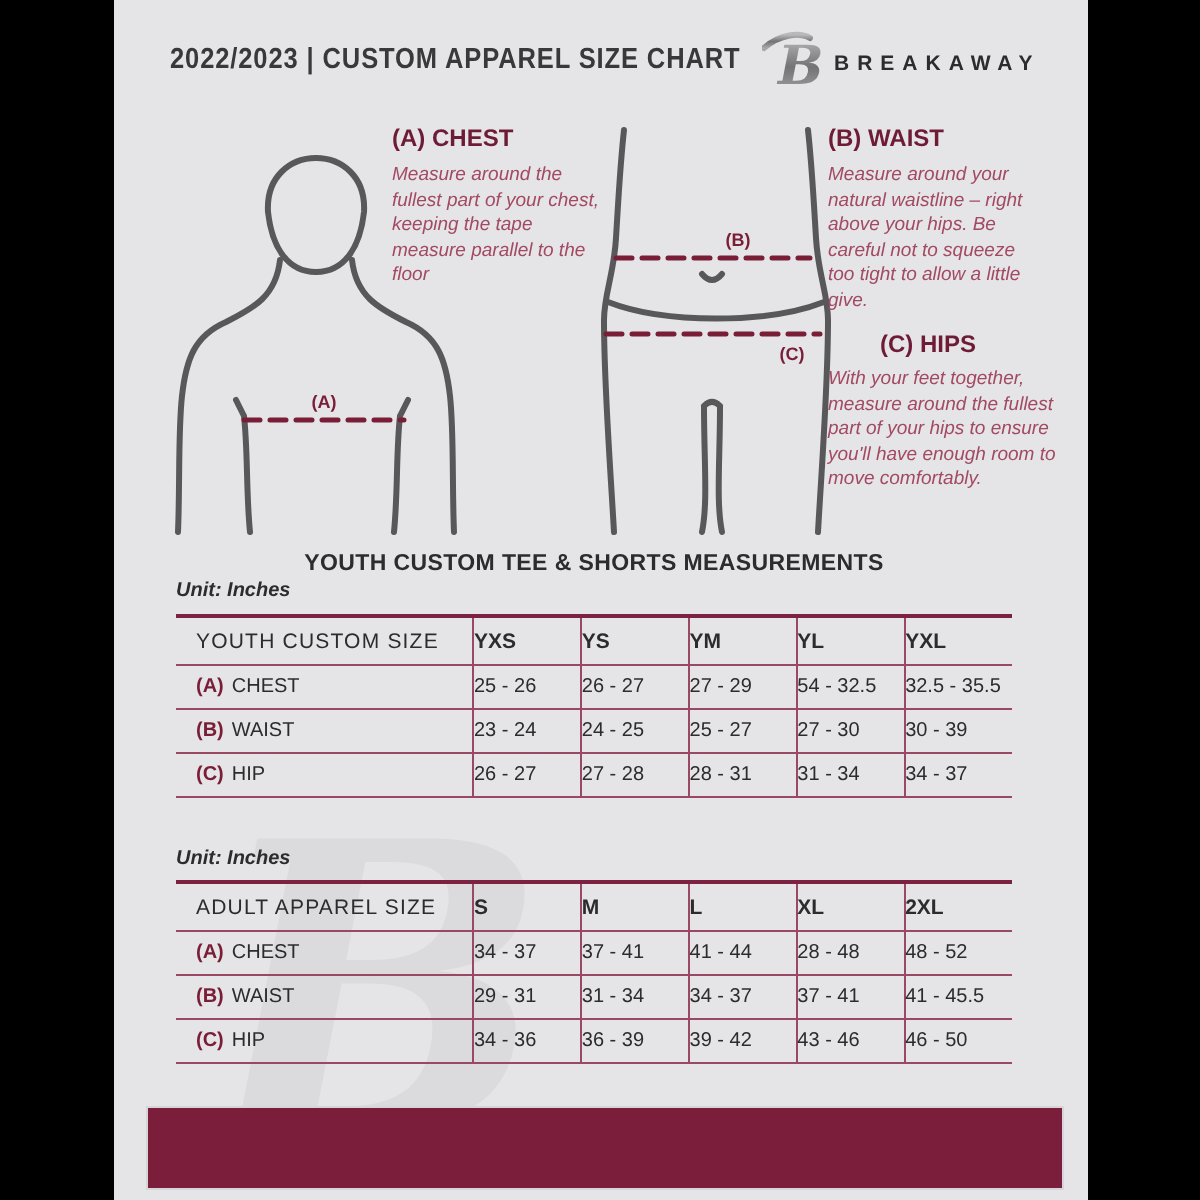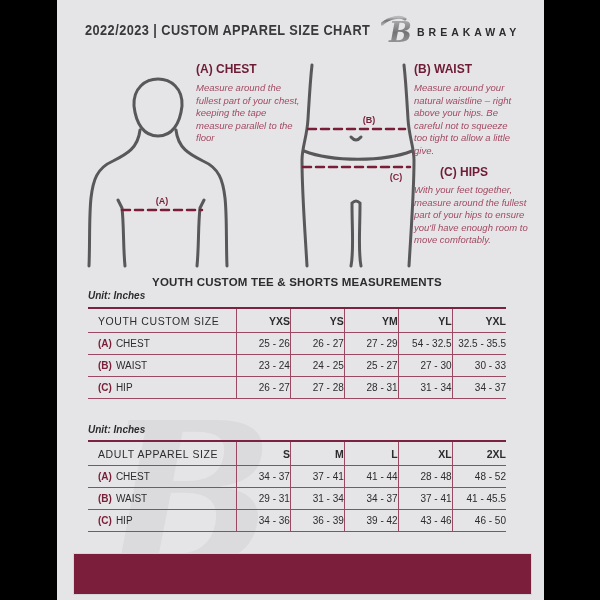--- a/index.html
+++ b/index.html
@@ -31,21 +31,21 @@
   .m-desc{position:absolute;font-size:9.5px;font-style:italic;color:#a34a63;line-height:12.5px;}
 
   
   .sec-title{position:absolute;left:31px;width:418px;text-align:center;font-weight:bold;
              font-size:11.5px;color:#2c2c2e;letter-spacing:.2px;}
   .sec-unit{position:absolute;left:31px;width:418px;text-align:left;font-weight:bold;
             font-style:italic;font-size:10px;color:#2c2c2e;}
   table.size-table{position:absolute;left:31px;width:418px;border-collapse:collapse;
                    table-layout:fixed;border-top:2px solid #7a2240;}
   .size-table th,.size-table td{border-bottom:1.5px solid #9b4863;color:#2c2c2e;
-                   text-align:right;padding:0;}
+                   text-align:left;padding:0;}
   .size-table th{font-size:10.5px;font-weight:bold;height:23px;}
   .size-table td{font-size:10px;height:21px;}
   .size-table th:first-child,.size-table td:first-child{width:138px;text-align:left;padding-left:10px;}
   .size-table th:not(:first-child),.size-table td:not(:first-child){border-left:1.5px solid #9b4863;}
   .size-table .key{color:#7a1e38;font-weight:bold;margin-right:4px;}
   .size-table th:first-child{letter-spacing:.6px;font-weight:normal;font-size:10.5px;}
 
   
   .footer-bar{position:absolute;left:16px;top:553px;width:457px;height:40px;
               background:#7a1e3c;border:1px solid #d6d6da;}
@@ -133,21 +133,21 @@
             <td>27 - 29</td>
             <td>54 - 32.5</td>
             <td>32.5 - 35.5</td>
           </tr>
           <tr>
             <td><span class="key">(B)</span><span>WAIST</span></td>
             <td>23 - 24</td>
             <td>24 - 25</td>
             <td>25 - 27</td>
             <td>27 - 30</td>
-            <td>30 - 33</td>
+            <td>30 - 39</td>
           </tr>
           <tr>
             <td><span class="key">(C)</span><span>HIP</span></td>
             <td>26 - 27</td>
             <td>27 - 28</td>
             <td>28 - 31</td>
             <td>31 - 34</td>
             <td>34 - 37</td>
           </tr>
         </tbody>

